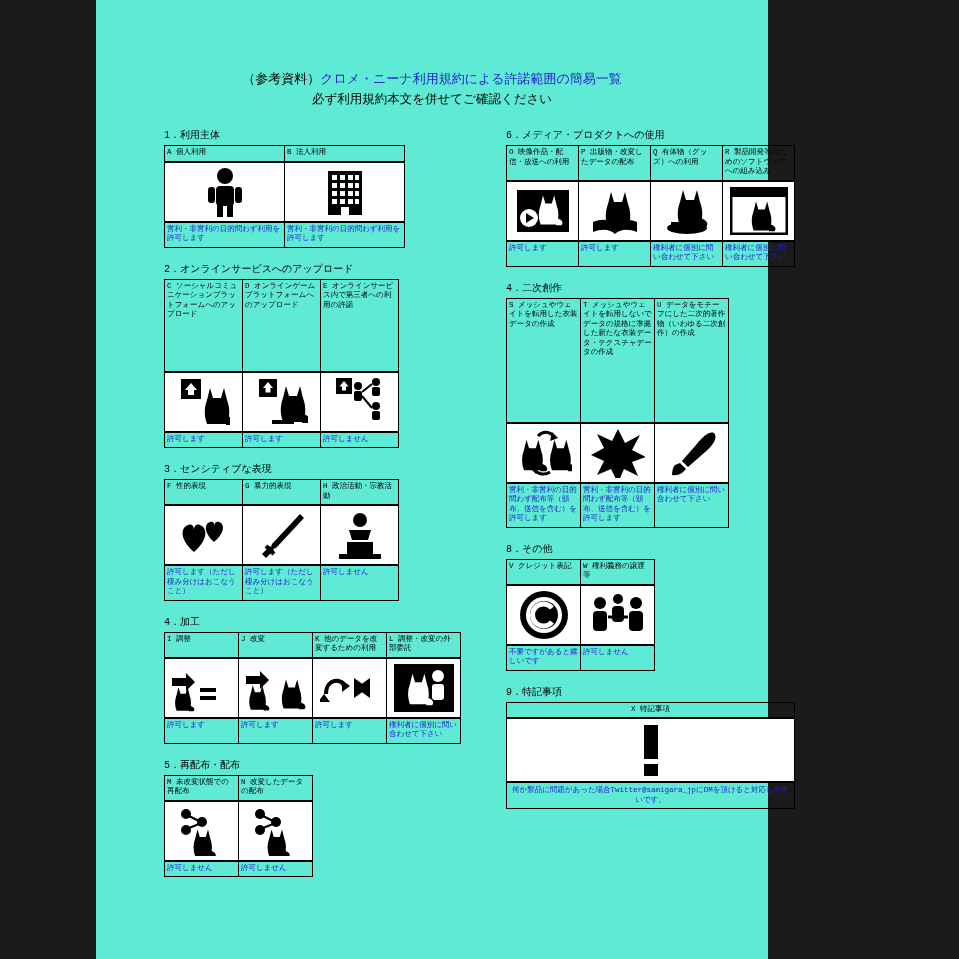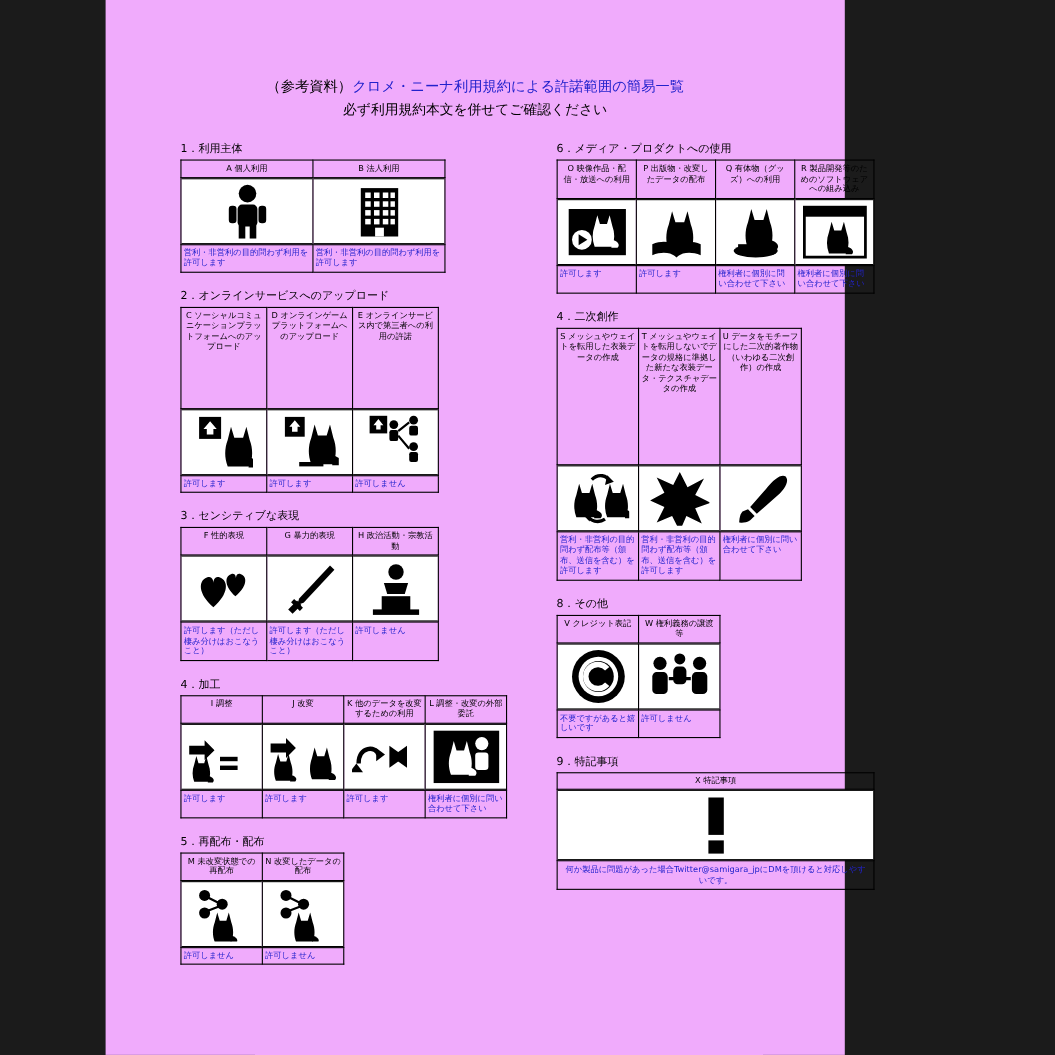--- a/index.html
+++ b/index.html
@@ -1,29 +1,29 @@
 <!DOCTYPE html>
 <html><head>
 <meta charset="utf-8">
 <style>
   html,body{margin:0;padding:0;background:#1b1b1b;}
   body{width:959px;height:959px;font-family:"DejaVu Sans","Liberation Sans",sans-serif;}
-  .page{position:absolute;left:96px;top:0;width:672px;height:959px;background:#f0abfc;}
+  .page{position:absolute;left:96px;top:0;width:672px;height:959px;background:#5eead4;font-family:Liberation Mono, monospace;}
   .sheet{position:relative;width:100%;height:100%;}
   .title{position:absolute;left:0;right:0;top:70px;text-align:center;font-size:13px;line-height:20px;color:#000;}
   .title .blue{color:#2222cc;}
   .title .l2{display:block;font-size:12.5px;}
   .col{position:absolute;}
   .colL{left:68px;top:128px;width:300px;}
   .colR{left:410px;top:128px;width:330px;}
   .sec{margin-bottom:14px;}
   .sec-title{font-size:10px;color:#000;margin-bottom:3px;letter-spacing:0px;}
   table.grid{border-collapse:collapse;border:1.6px solid #000;table-layout:fixed;}
   table.grid td{border:1.2px solid #000;vertical-align:top;padding:0;}
-  .hd{font-size:7.5px;line-height:9.5px;color:#000;padding:2px 2px 3px 2px;text-align:center;}
+  .hd{font-size:7.5px;line-height:9.5px;color:#000;padding:2px 2px 3px 2px;}
   .icon{height:58px;background:#fff;display:flex;align-items:center;justify-content:center;border-top:1.2px solid #000;border-bottom:1.2px solid #000;}
   .icon svg{display:block;}
   .note{font-size:7.5px;line-height:9.5px;color:#2222cc;padding:2px 2px 3px 2px;}
   .noteC{font-size:7.5px;line-height:9.5px;color:#2222cc;padding:3px 4px;text-align:center;}
   .hd-tall2{min-height:86px;}
   .hd-tall3{min-height:118px;}
   .big-icon{height:62px;}
 </style>
 </head>
 <body>

